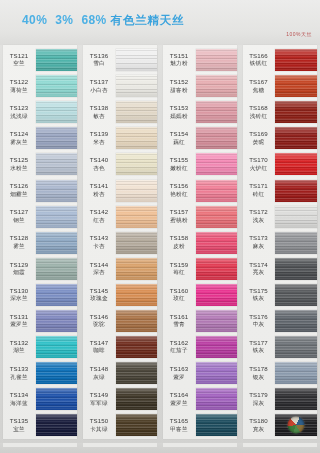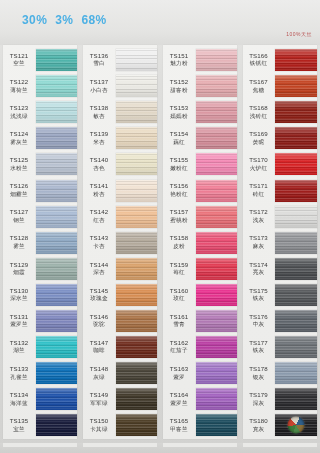--- a/index.html
+++ b/index.html
@@ -145,23 +145,24 @@
     background: #e9e9e7;
   }
 </style>
 </head>
 <body>
 
 <div id="page">
 
   <div id="header">
     <div id="header-inner">
-      <span class="hd-pct">30%</span>
+      <span class="hd-pct">40%</span>
       <span class="hd-pct">3%</span>
       <span class="hd-pct">68%</span>
+      <span class="hd-tail">有色兰精天丝</span>
     </div>
     <div id="hd-sub">100%天丝</div>
   </div>
 
   <div id="grid">
       <div class="col">
         <div class="col-panel"></div>
         <div class="col-list">
           <div class="entry">
             <div class="labels">

